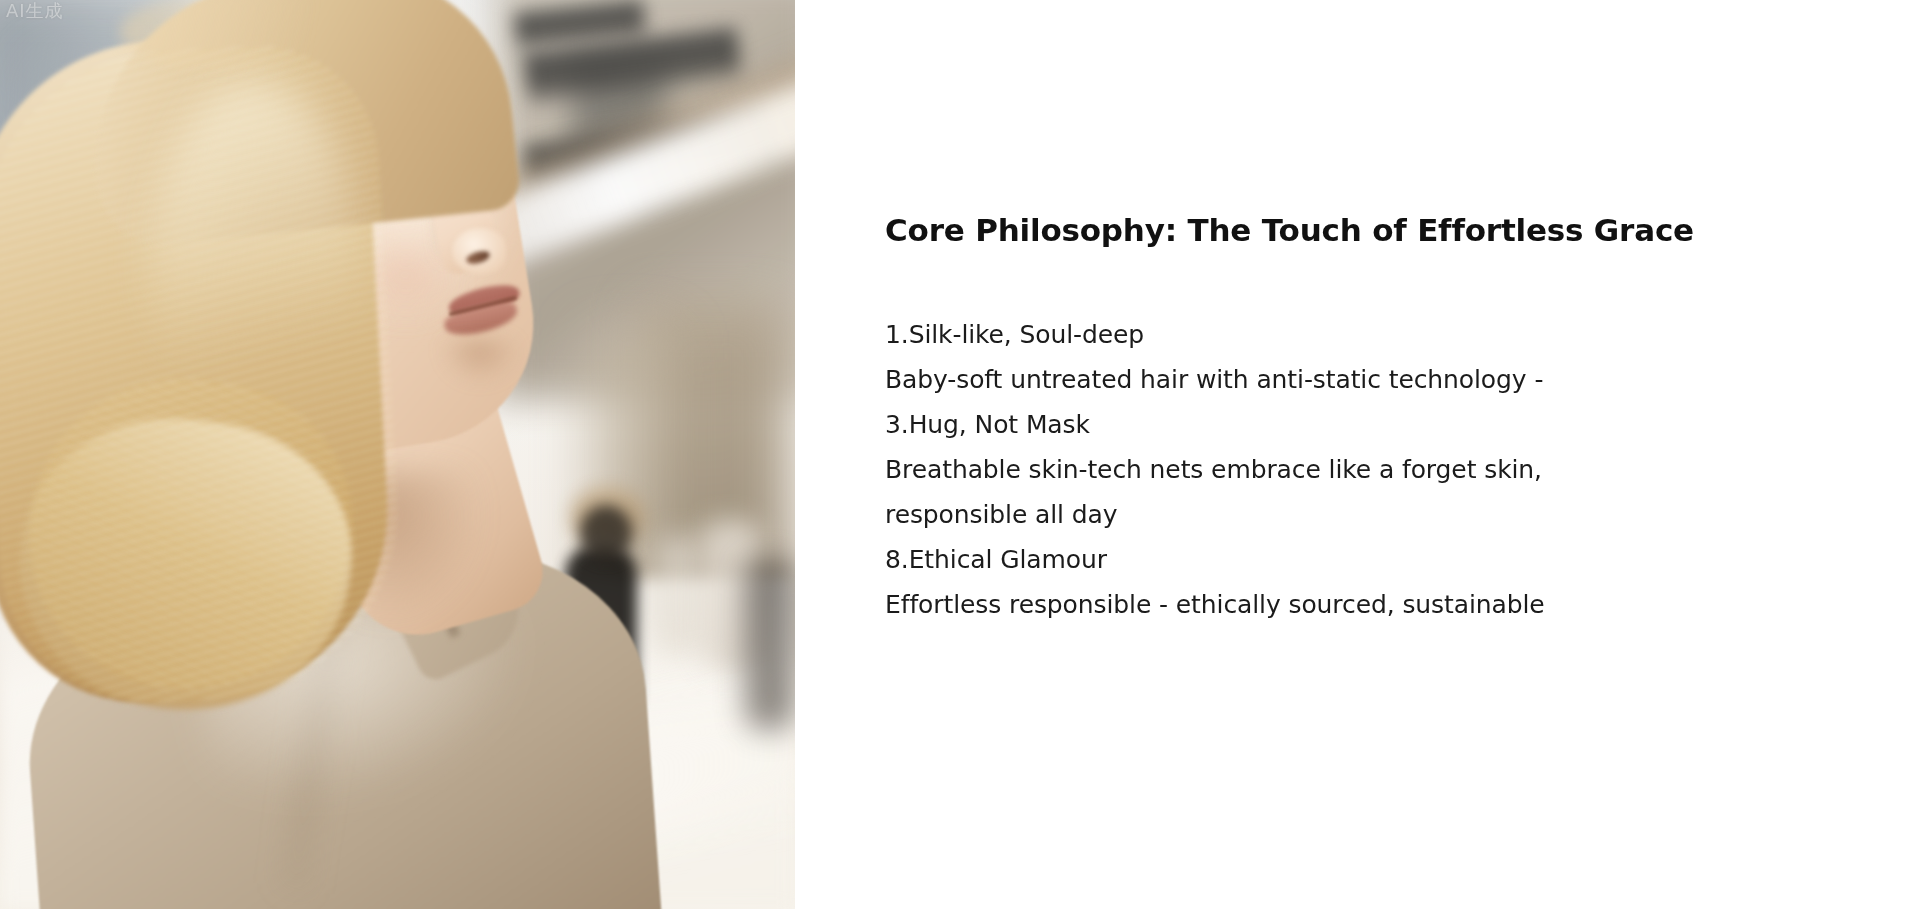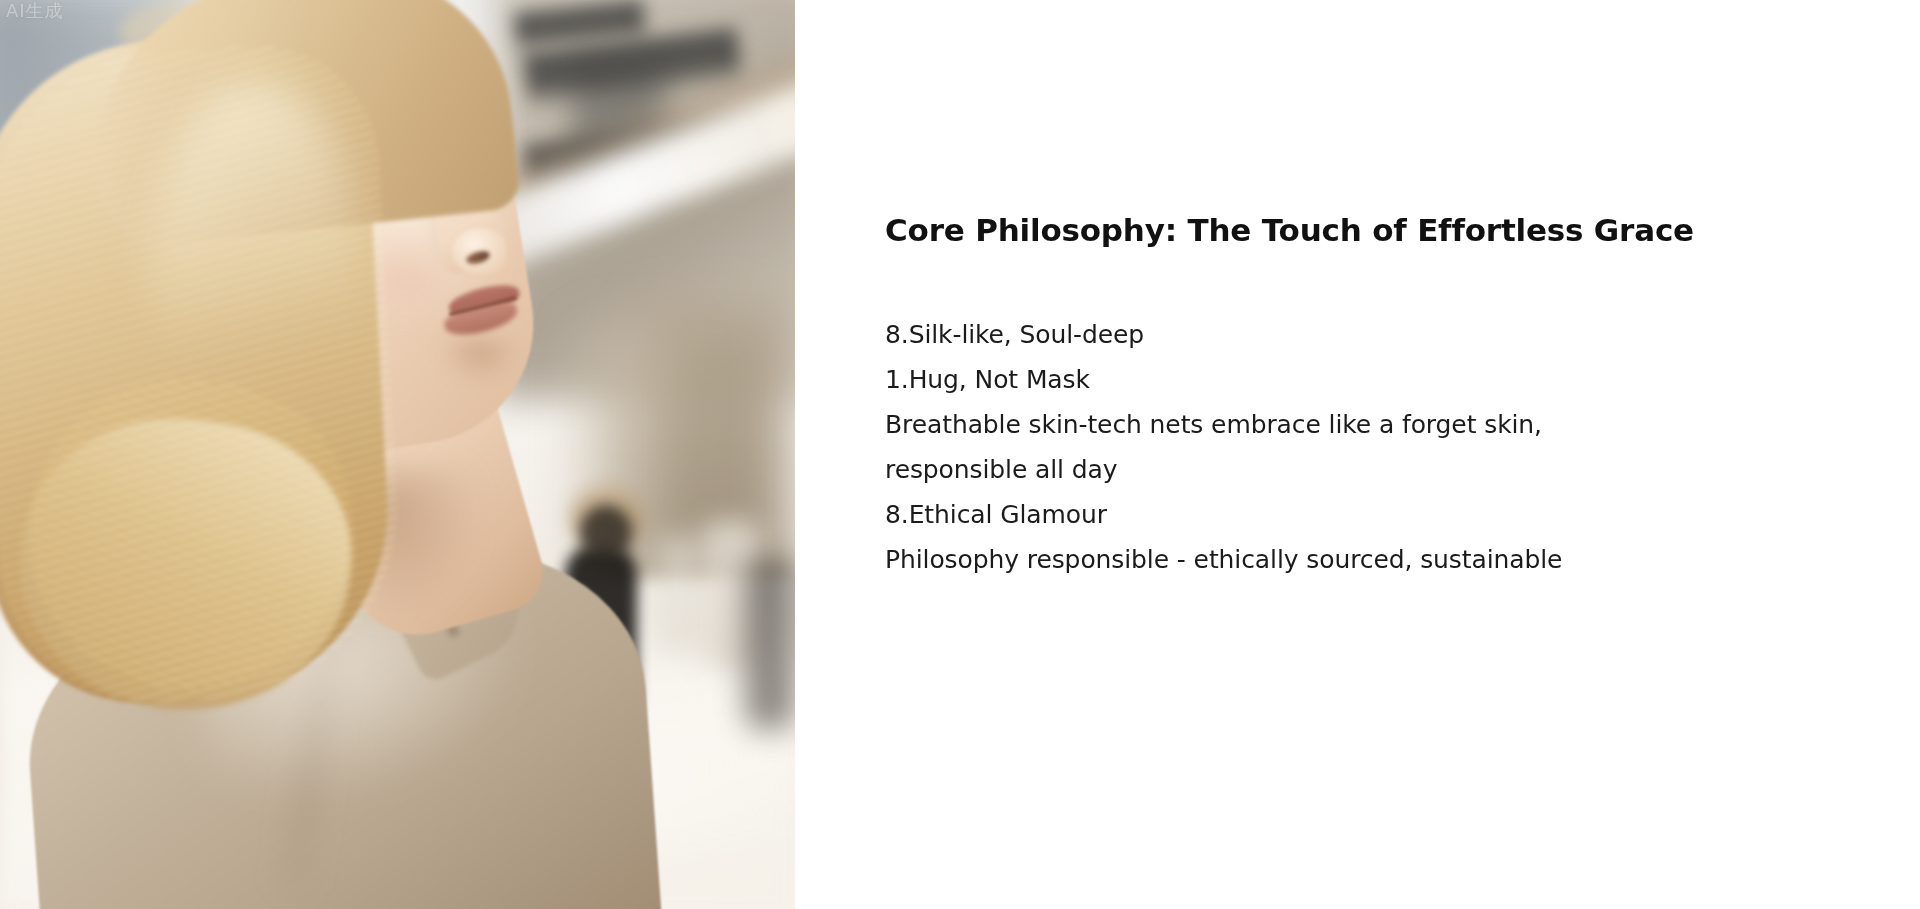--- a/index.html
+++ b/index.html
@@ -661,24 +661,25 @@
 
     <div class="watermark">AI生成</div>
   </div>
 
   <div class="text-panel">
     <div class="text-inner">
 
       <h1 class="heading">Core Philosophy: The Touch of Effortless Grace</h1>
 
       <div class="body-block">
-        <div class="body-line">8.Silk-like, Soul-deep</div>
-        <div class="body-line">1.Hug, Not Mask</div>
+        <div class="body-line">1.Silk-like, Soul-deep</div>
+        <div class="body-line">Baby-soft untreated hair with anti-static technology -</div>
+        <div class="body-line">3.Hug, Not Mask</div>
         <div class="body-line">Breathable skin-tech nets embrace like a forget skin,</div>
         <div class="body-line">responsible all day</div>
         <div class="body-line">8.Ethical Glamour</div>
-        <div class="body-line">Philosophy responsible - ethically sourced, sustainable</div>
+        <div class="body-line">Effortless responsible - ethically sourced, sustainable</div>
       </div>
 
     </div>
   </div>
 
 </div>
 
 </body></html>

